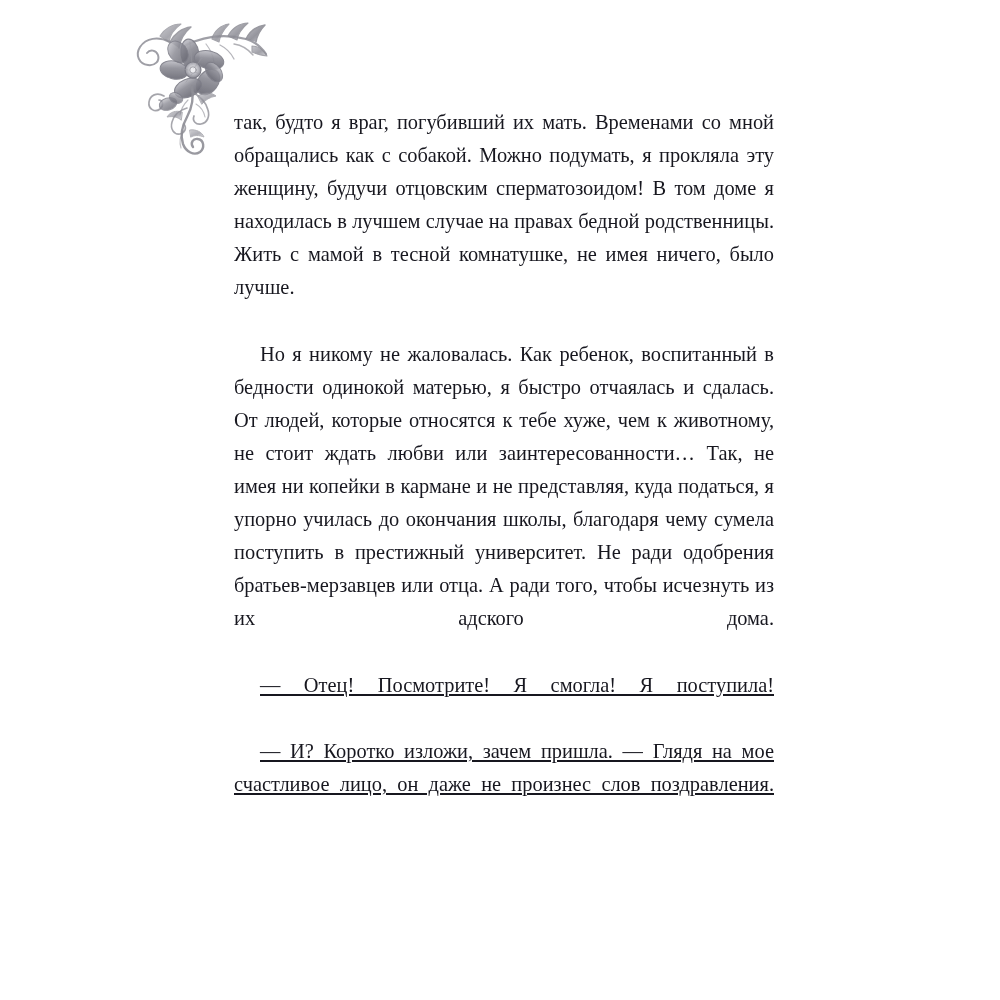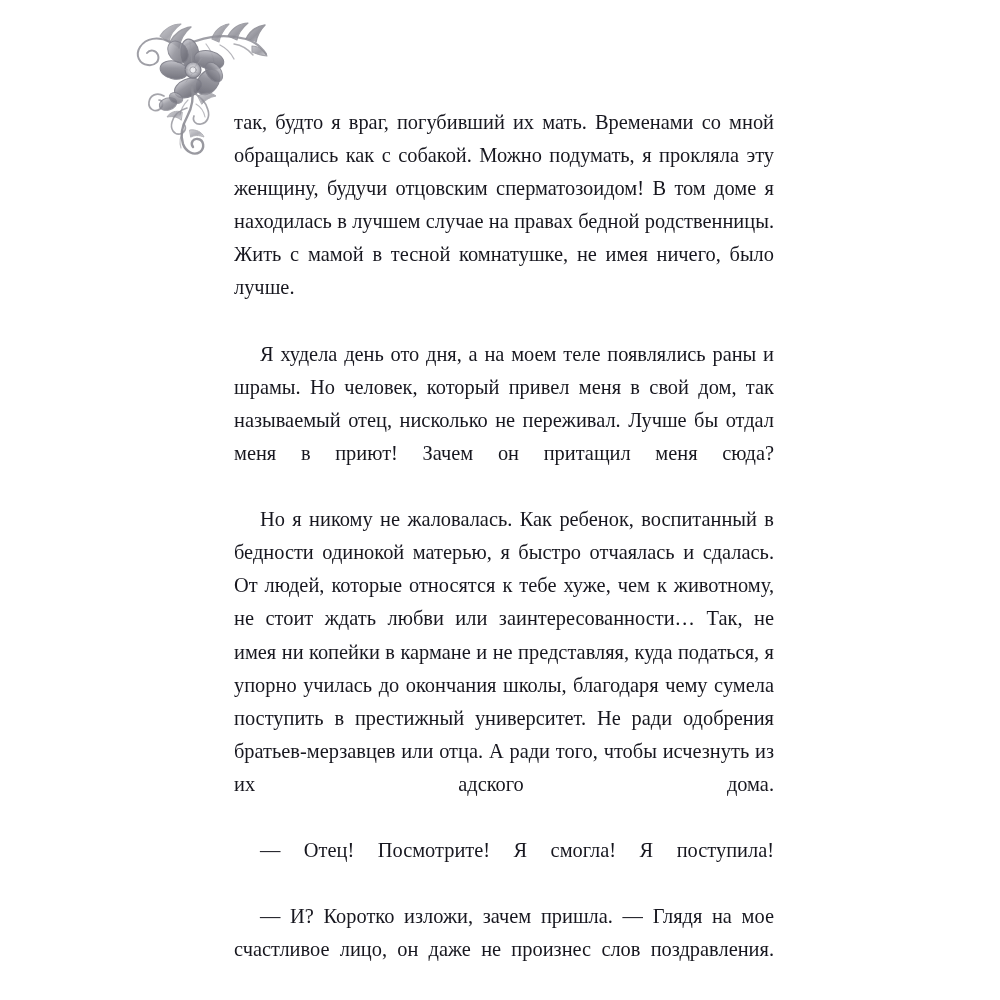--- a/index.html
+++ b/index.html
@@ -54,21 +54,21 @@
   .para {
     margin: 0;
     text-indent: 26px;
     text-align: justify;
     hyphens: none;
     word-spacing: 0.2px;
   }
   .para.cont      { text-indent: 0; }
 
   
-  .para.dialogue  { text-indent: 26px; }
+  .para.dialogue  { text-indent: 26px; text-decoration: underline; }
 
   
   .para::after {
     content: "";
     display: inline-block;
     width: 100%;
   }
 </style>
 </head>
 <body>
@@ -141,20 +141,19 @@
 
         <path d="M74,84 C80,80 87,80 92,84 C86,85 81,88 78,92 Z" stroke-width="1" fill="url(#gLeaf)" opacity=".72"></path>
         <path d="M58,100 C52,98 46,100 43,105 C49,104 54,105 57,108 Z" stroke-width="1" fill="url(#gLeaf)" opacity=".7"></path>
         <path d="M66,118 C72,117 78,120 80,125 C75,123 70,123 67,125 Z" stroke-width="1" fill="url(#gLeaf)" opacity=".68"></path>
       </g>
     </svg>
   </div>
 
   <div id="text-column">
     <p class="para cont">так, будто я враг, погубивший их мать. Временами со мной обращались как с собакой. Можно подумать, я прокляла эту женщину, будучи отцовским сперматозоидом! В том доме я находилась в лучшем случае на правах бедной родственницы. Жить с мамой в тесной комнатушке, не имея ничего, было лучше.</p>
-    <p class="para">Я худела день ото дня, а на моем теле появлялись раны и шрамы. Но человек, который привел меня в свой дом, так называемый отец, нисколько не переживал. Лучше бы отдал меня в приют! Зачем он притащил меня сюда?</p>
     <p class="para">Но я никому не жаловалась. Как ребенок, воспитанный в бедности одинокой матерью, я быстро отчаялась и сдалась. От людей, которые относятся к тебе хуже, чем к животному, не стоит ждать любви или заинтересованности… Так, не имея ни копейки в кармане и не представляя, куда податься, я упорно училась до окончания школы, благодаря чему сумела поступить в престижный университет. Не ради одобрения братьев-мерзавцев или отца. А ради того, чтобы исчезнуть из их адского дома.</p>
     <p class="para dialogue">— Отец! Посмотрите! Я смогла! Я поступила!</p>
     <p class="para dialogue">— И? Коротко изложи, зачем пришла. — Глядя на мое счастливое лицо, он даже не произнес слов поздравления.</p>
 
   </div>
 
 </div>
 
 </body></html>

